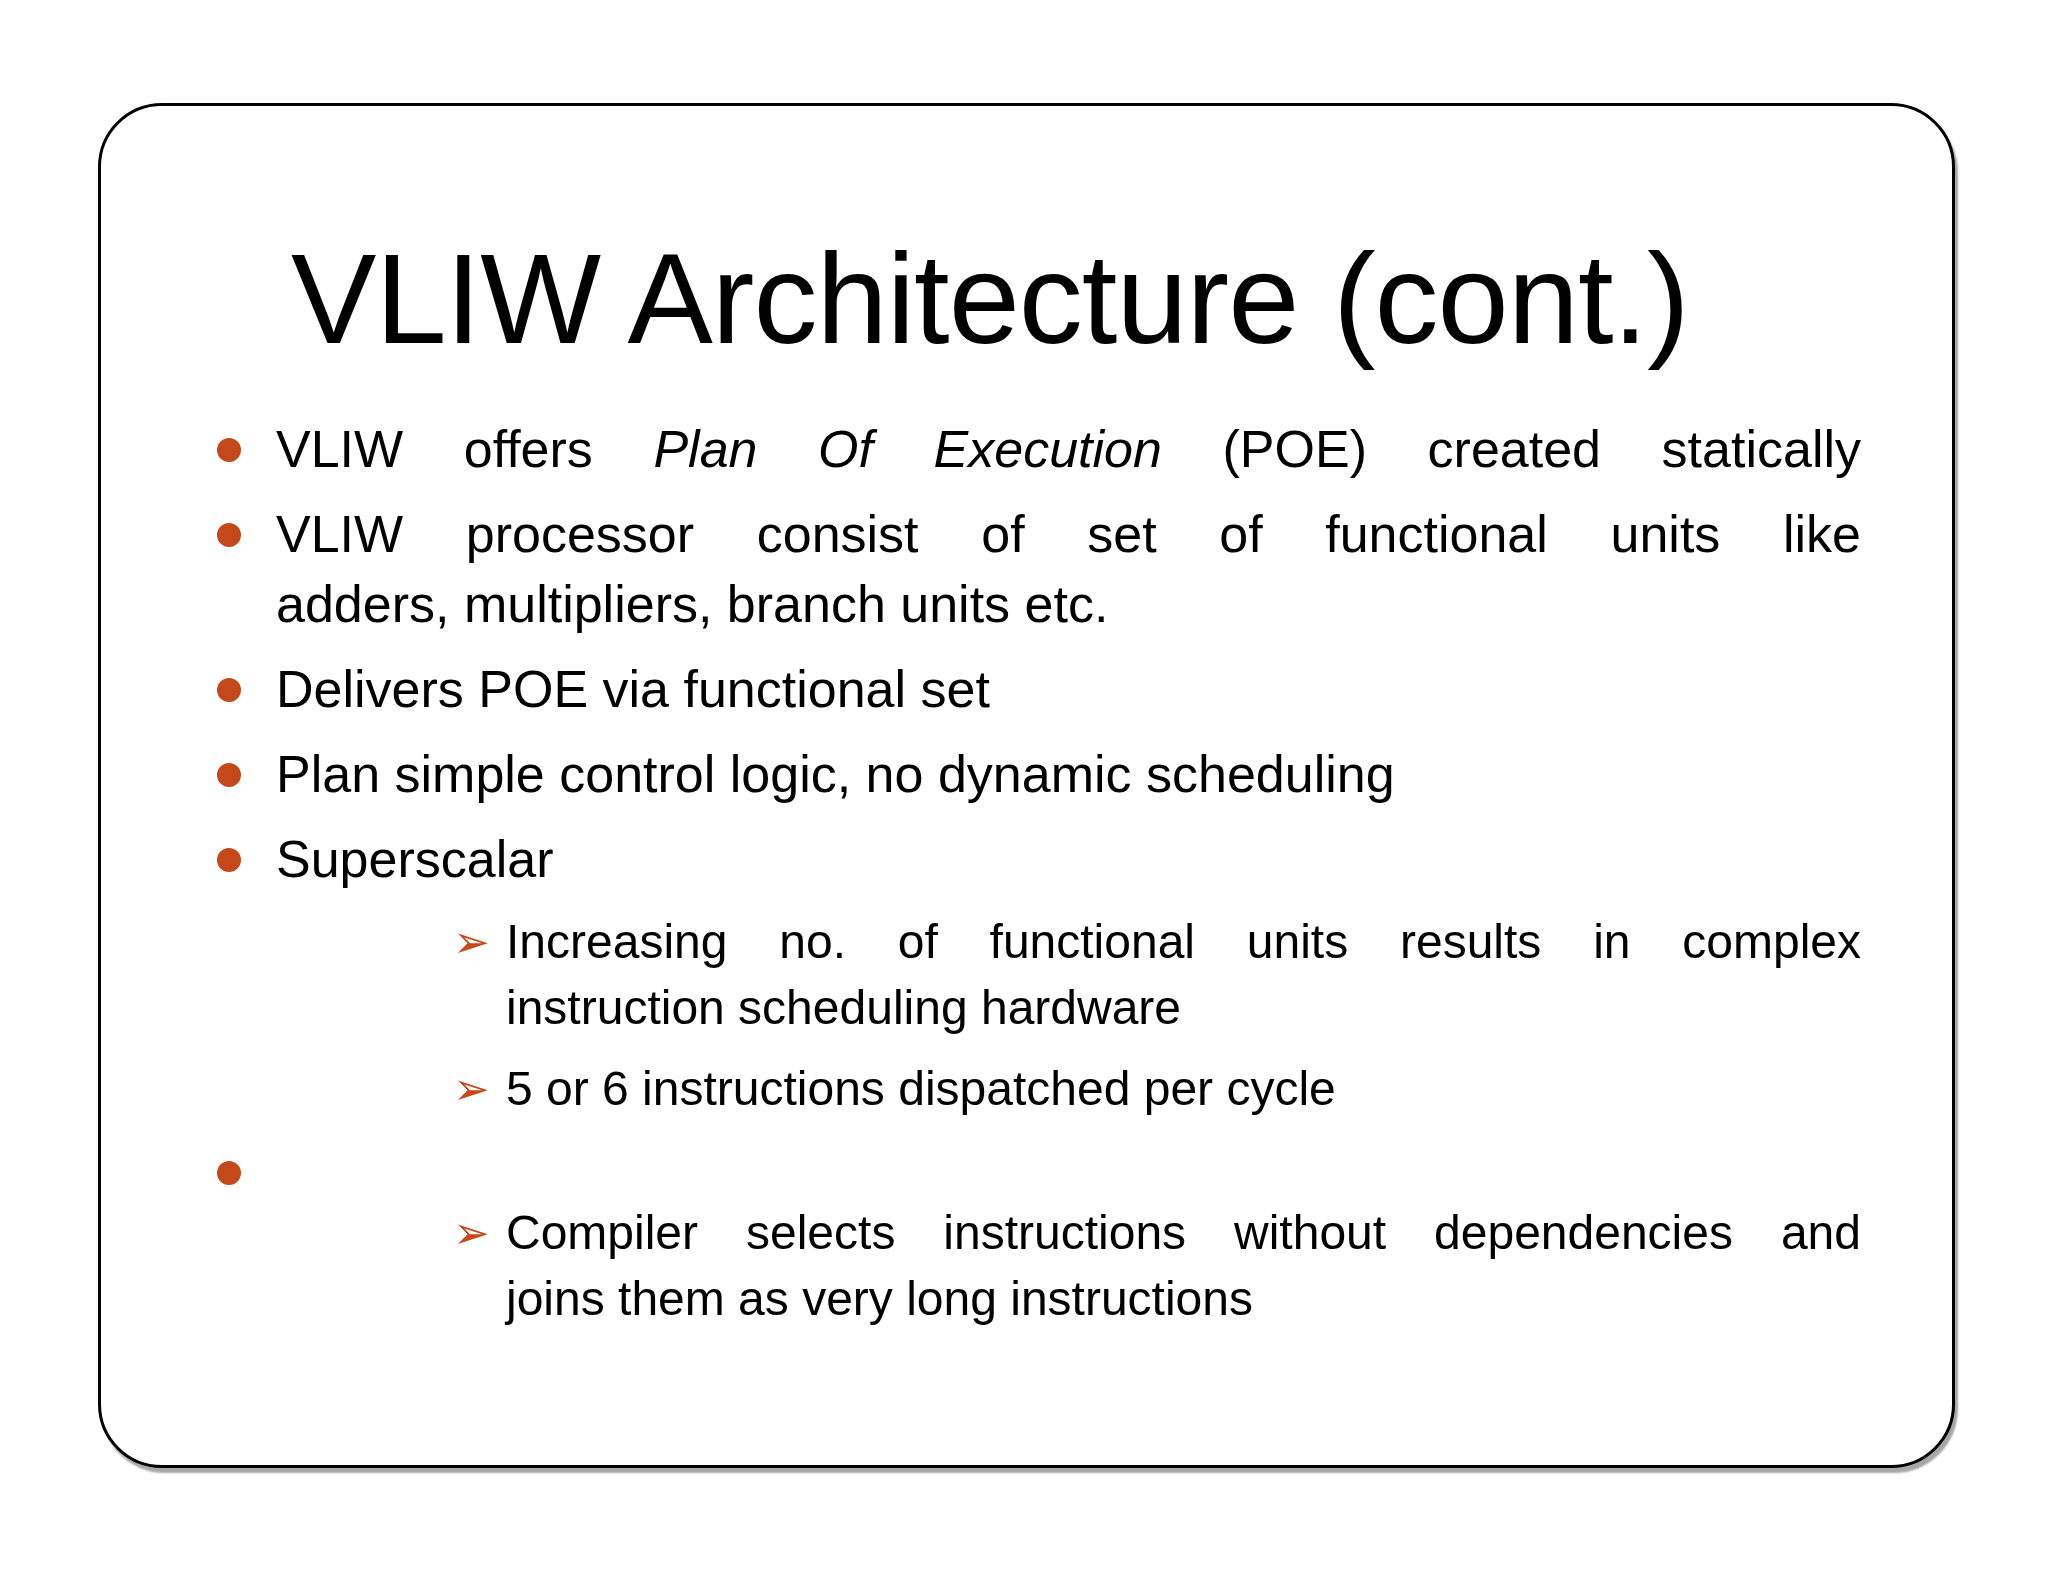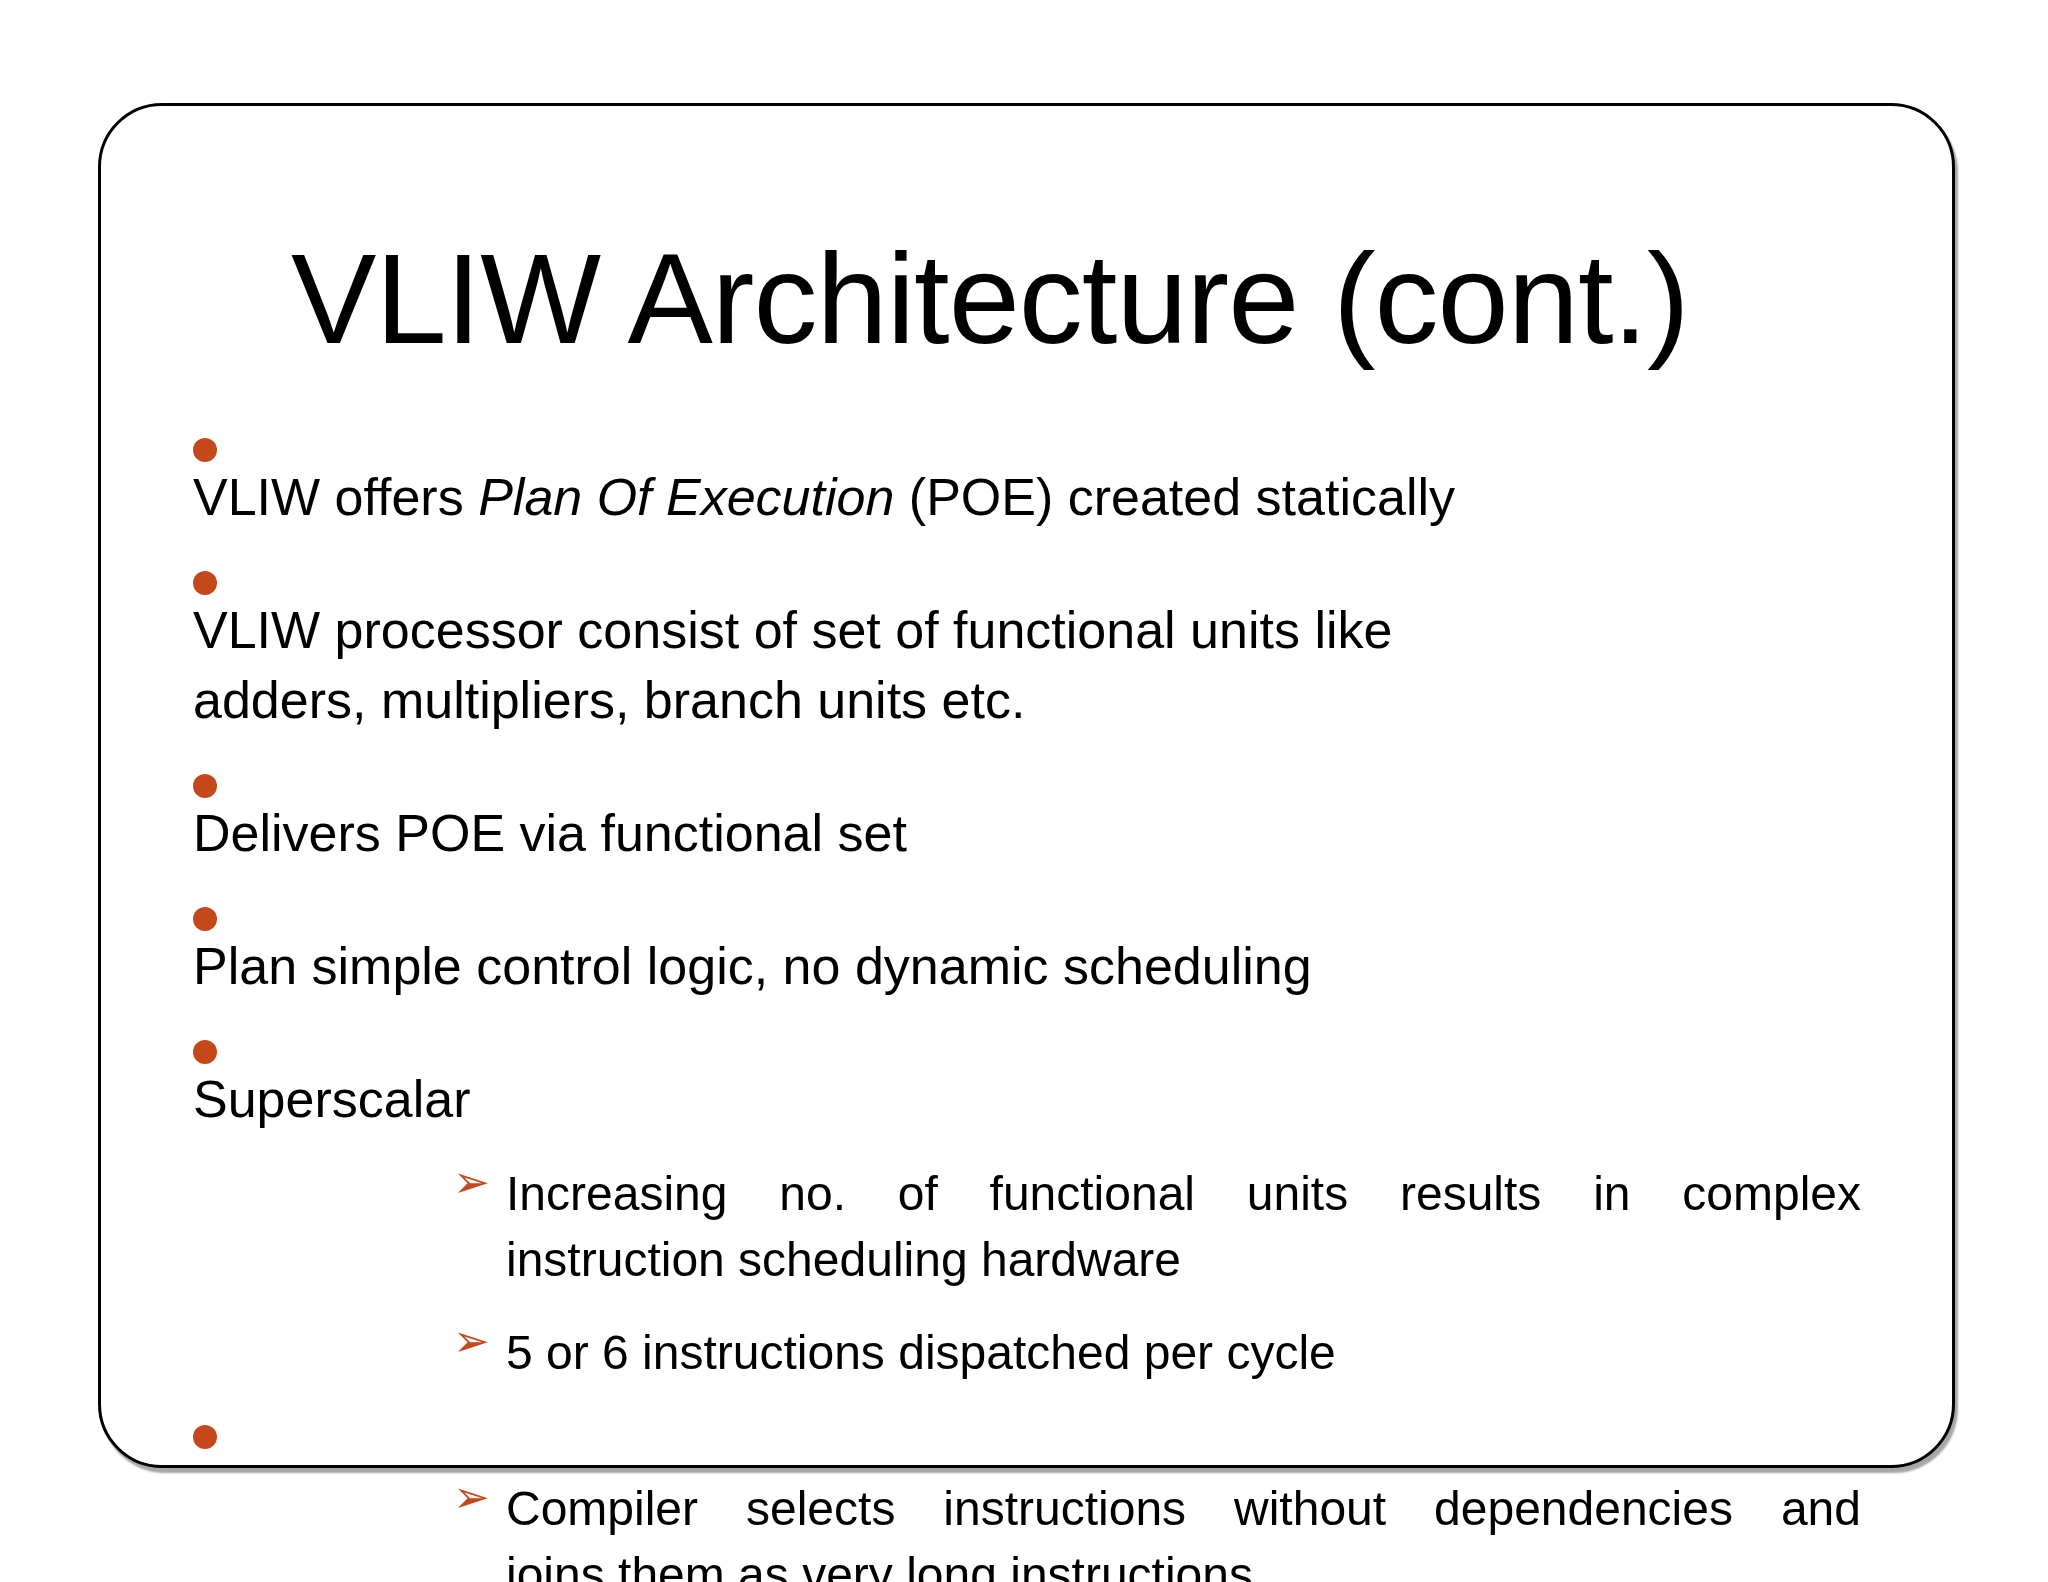--- a/index.html
+++ b/index.html
@@ -43,21 +43,21 @@
     position: absolute;
     left: 0;
     top: 308px;
     width: 1760px;
   }
   .bullet-item {
     display: flex;
     align-items: flex-start;
     margin-bottom: 15px;
   }
-  .bullet-item.l1 { padding-left: 92px; flex-direction: column; }
+  .bullet-item.l1 { padding-left: 116px; }
   .bullet-item.l2 { padding-left: 352px; }
   .marker-cell { flex: 0 0 auto; }
   .l1 .marker-cell { width: 59px; }
   .l2 .marker-cell { width: 53px; }
   .dot-marker {
     display: block;
     width: 24px;
     height: 24px;
     border-radius: 50%;
     margin-top: 24px;
@@ -66,21 +66,21 @@
     display: block;
     font-size: 44px;
     line-height: 66px;
     font-family: "DejaVu Sans", sans-serif;
   }
   .text-cell {
     flex: 1 1 auto;
     min-width: 0;
   }
   .l1 .text-cell { font-size: 52px; line-height: 70px; }
-  .l2 .text-cell { font-size: 48px; line-height: 66px; margin-top: 12px; }
+  .l2 .text-cell { font-size: 48px; line-height: 66px; }
   .bullet-line { white-space: normal; }
   .bullet-line.justified {
     text-align: justify;
     text-align-last: justify;
   }
   .bullet-line .it { font-style: italic; }
 </style>
 </head>
 <body>
 

